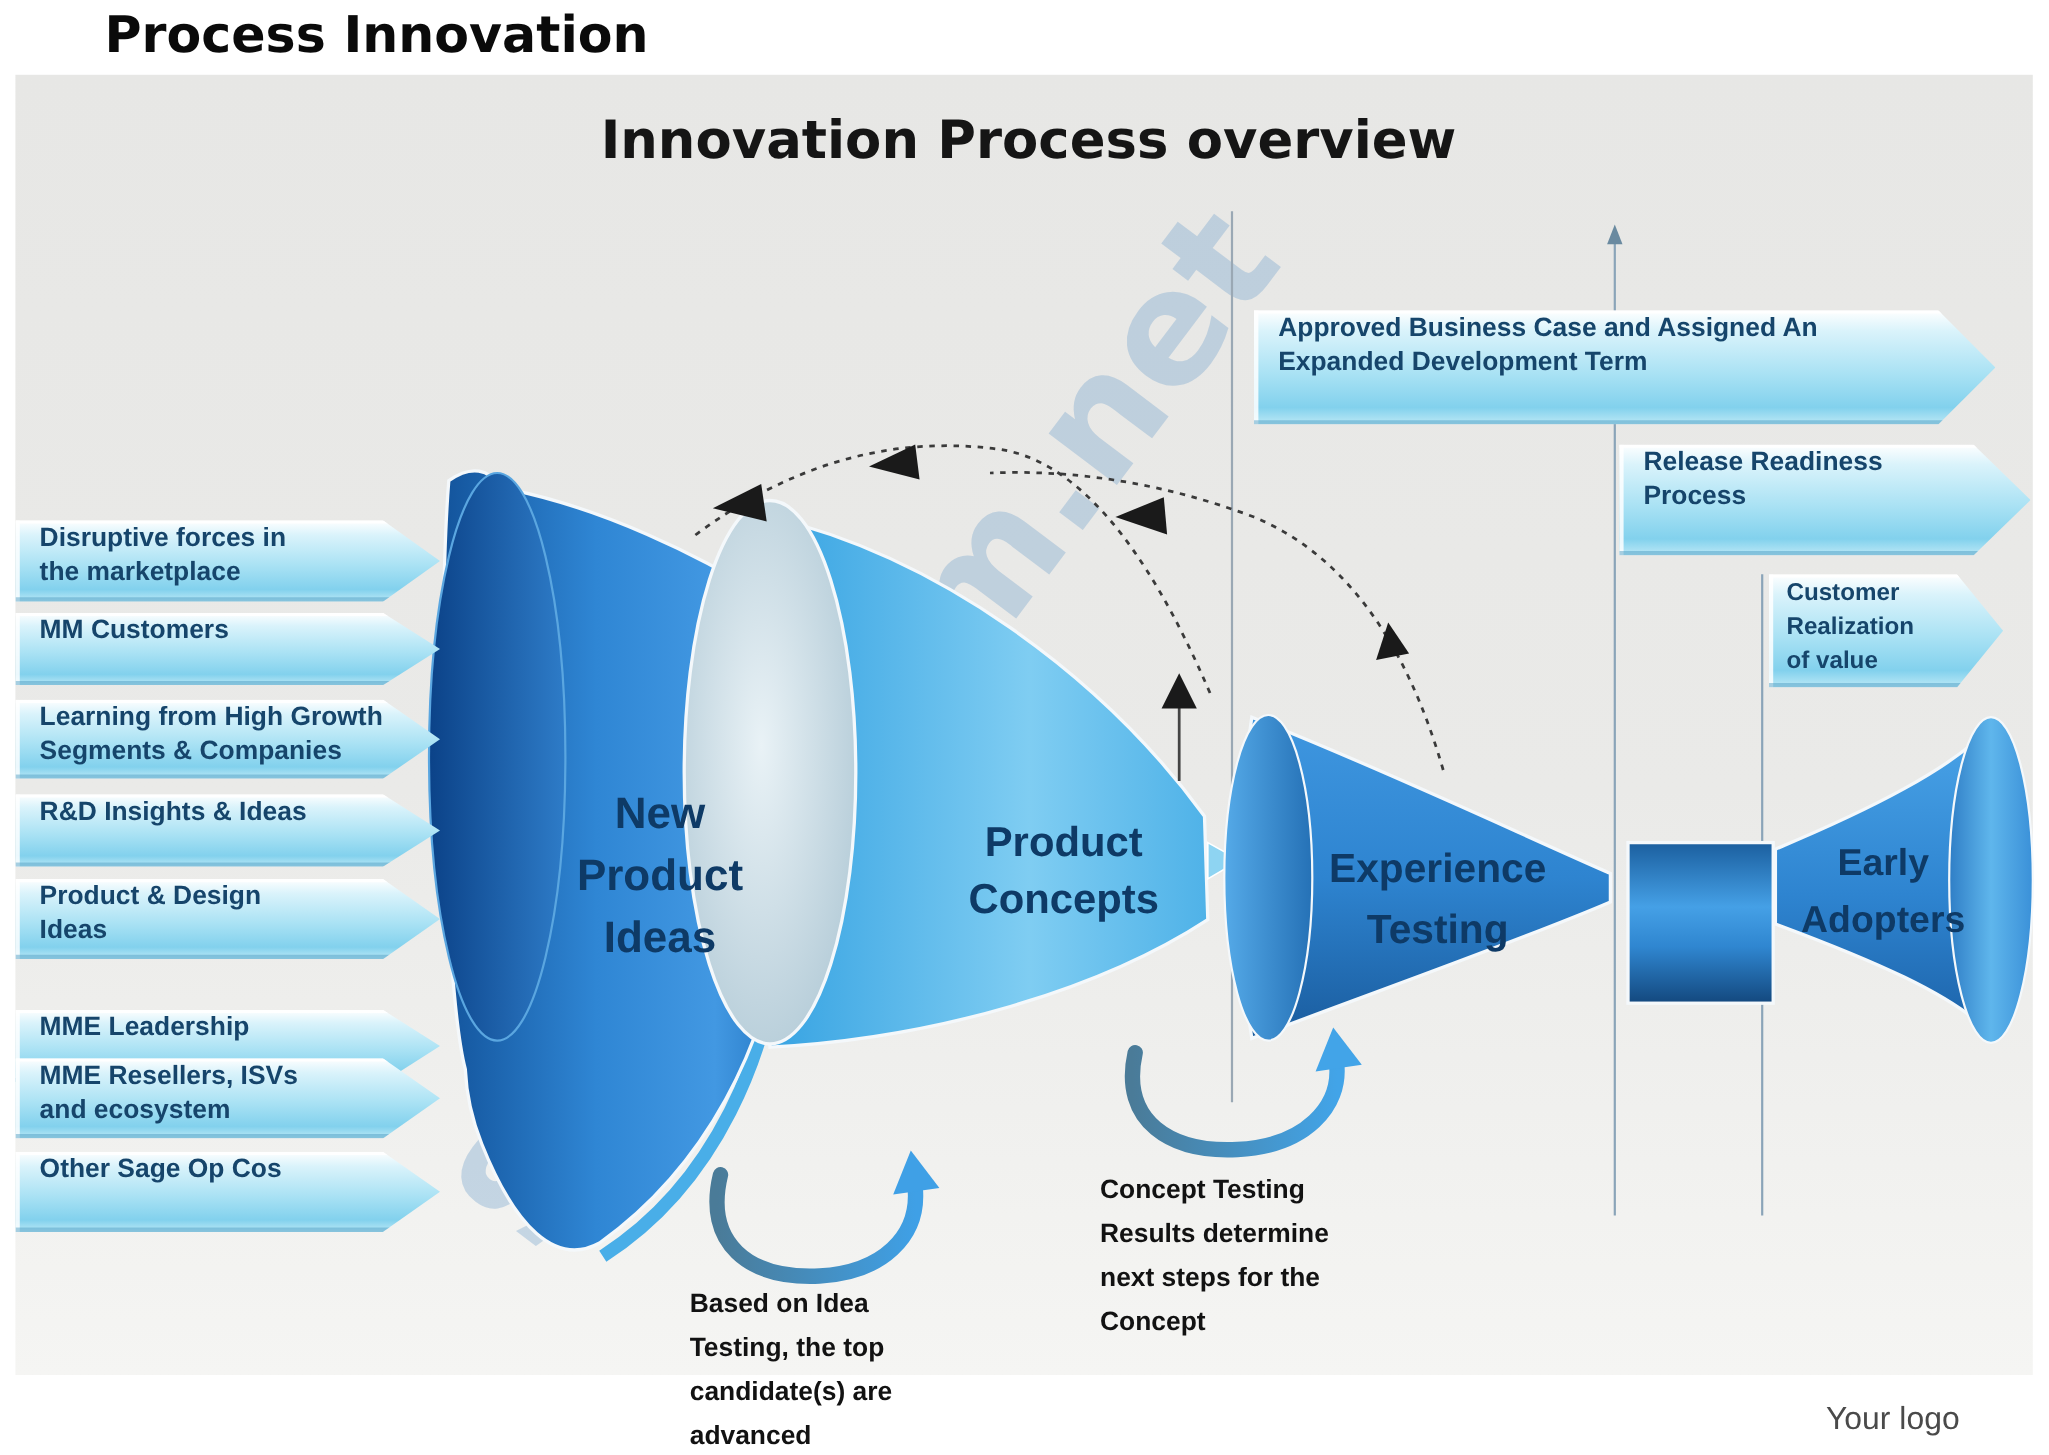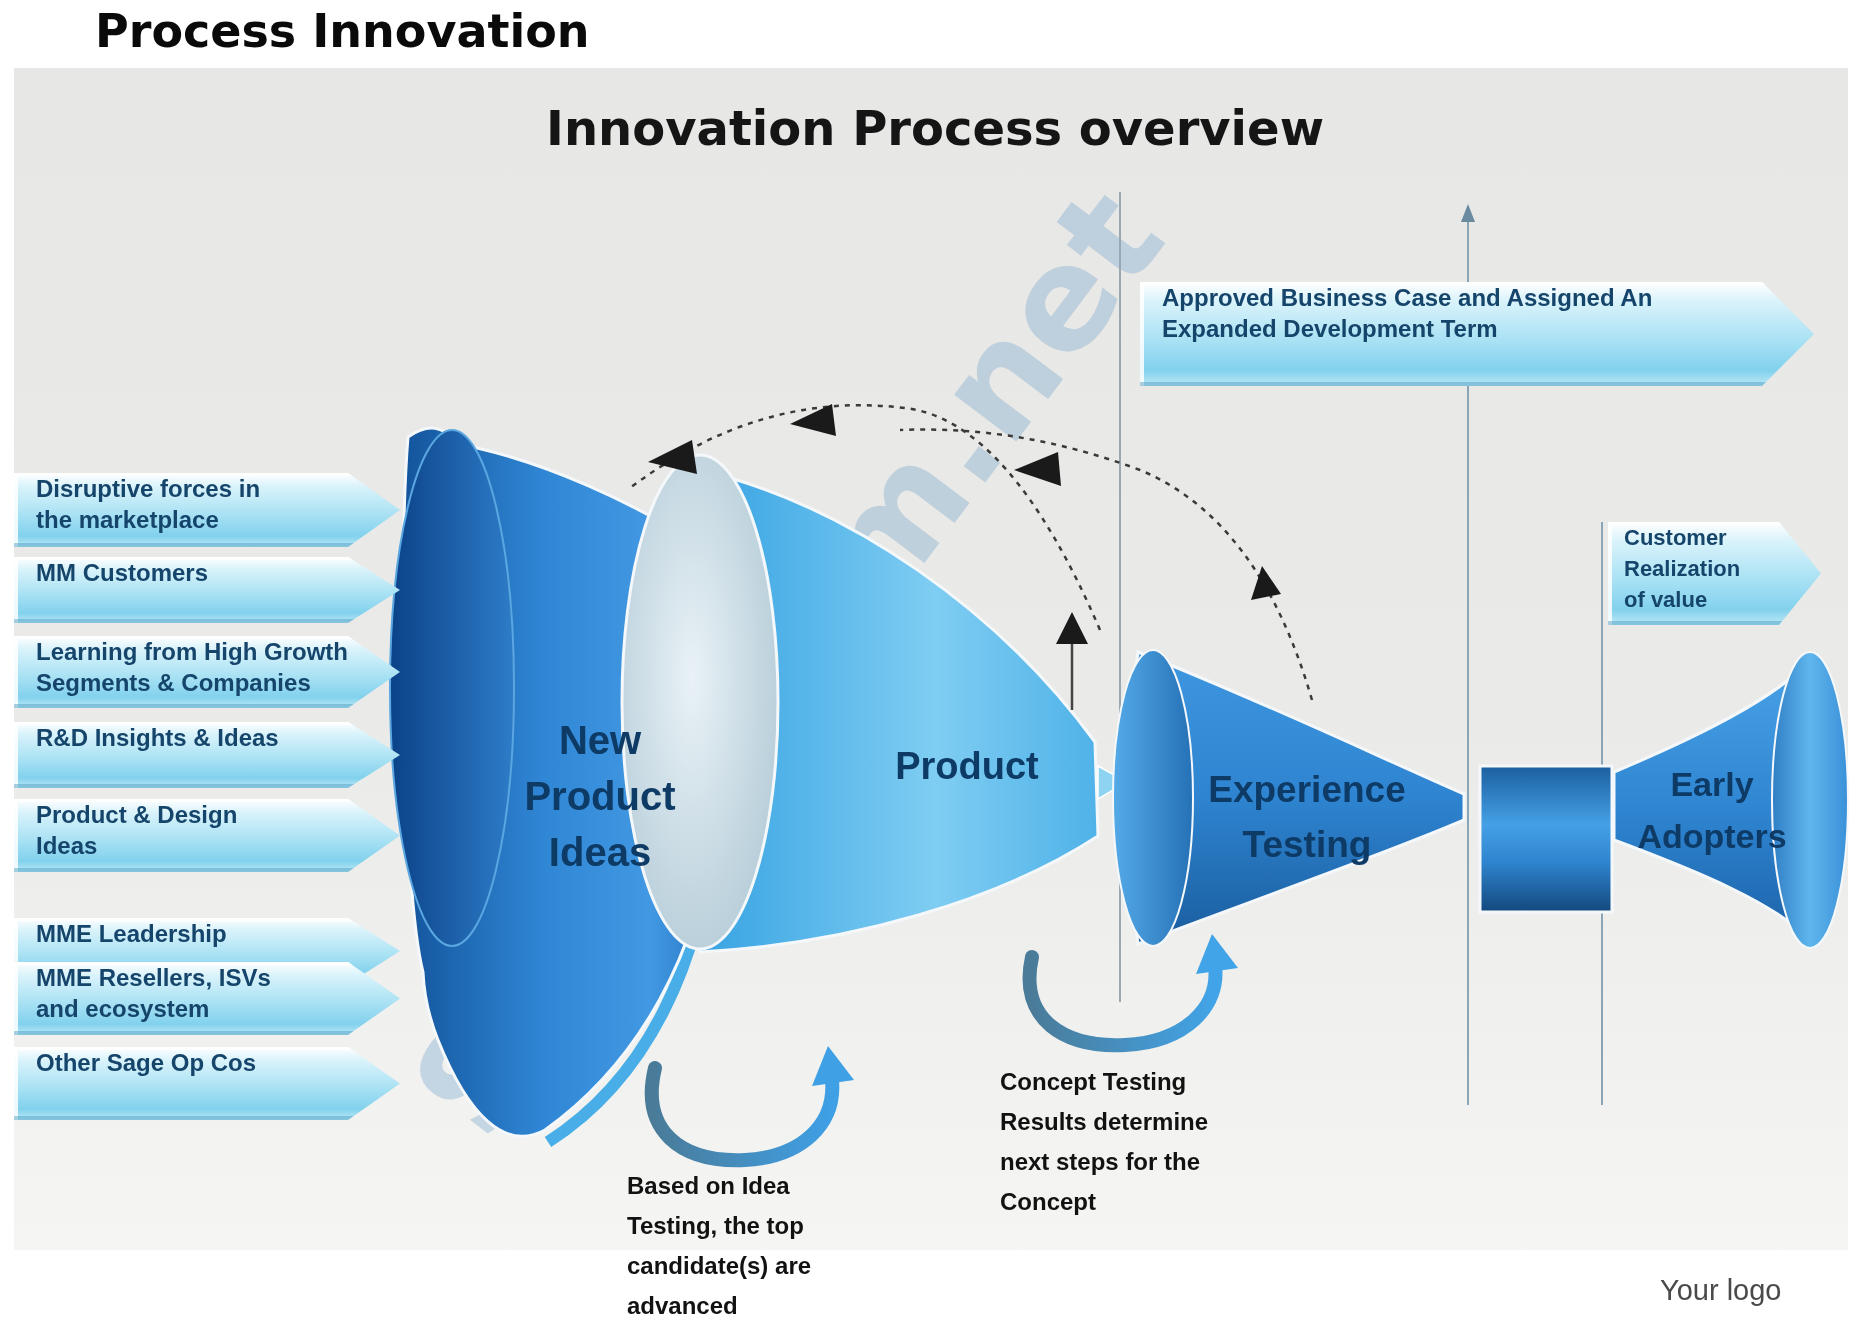--- a/index.html
+++ b/index.html
@@ -202,33 +202,38 @@
     <span class="ln">and ecosystem</span>
   </div>
   <div class="chev b7">
     <span class="ln">Other Sage Op Cos</span>
   </div>
 
   <div class="chev r0">
     <span class="ln">Approved Business Case and Assigned An</span>
     <span class="ln">Expanded Development Term</span>
   </div>
+  <div class="chev r1">
+    <span class="ln">Release Readiness</span>
+    <span class="ln">Process</span>
+  </div>
   <div class="chev r2 small">
     <span class="ln">Customer</span>
     <span class="ln">Realization</span>
     <span class="ln">of value</span>
   </div>
 
   <div class="flabel f0">
     <span class="ln">New</span>
     <span class="ln">Product</span>
     <span class="ln">Ideas</span>
   </div>
   <div class="flabel f1">
     <span class="ln">Product</span>
+    <span class="ln">Concepts</span>
   </div>
   <div class="flabel f2">
     <span class="ln">Experience</span>
     <span class="ln">Testing</span>
   </div>
   <div class="flabel f3">
     <span class="ln">Early</span>
     <span class="ln">Adopters</span>
   </div>
 

